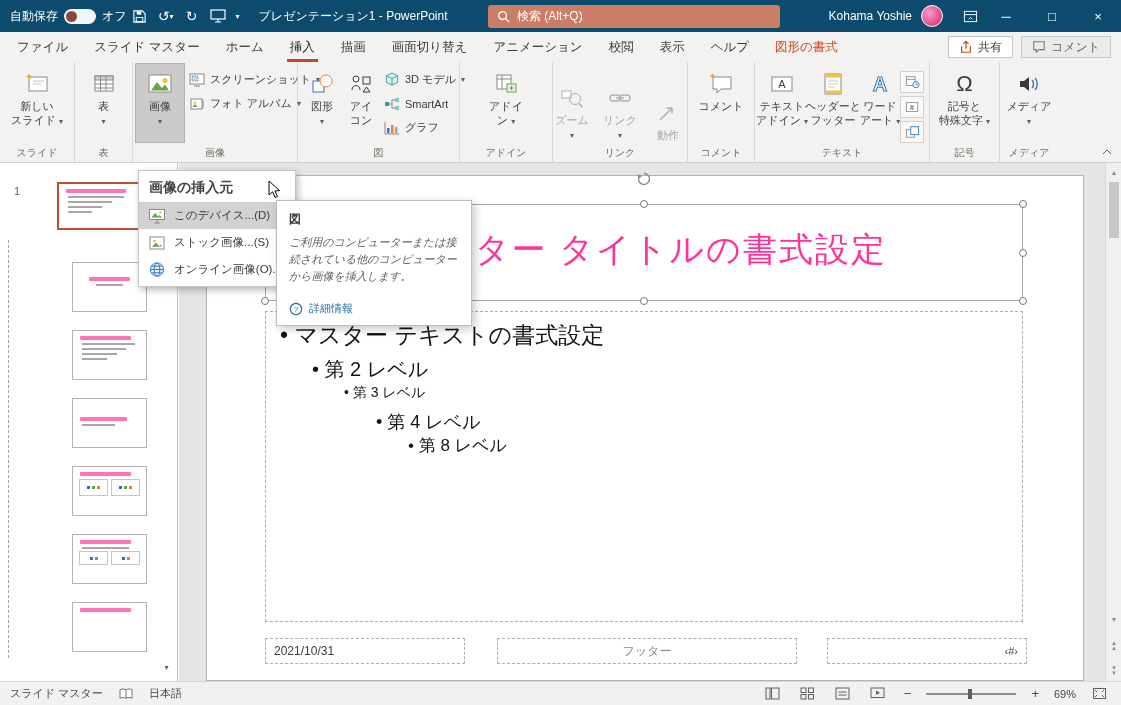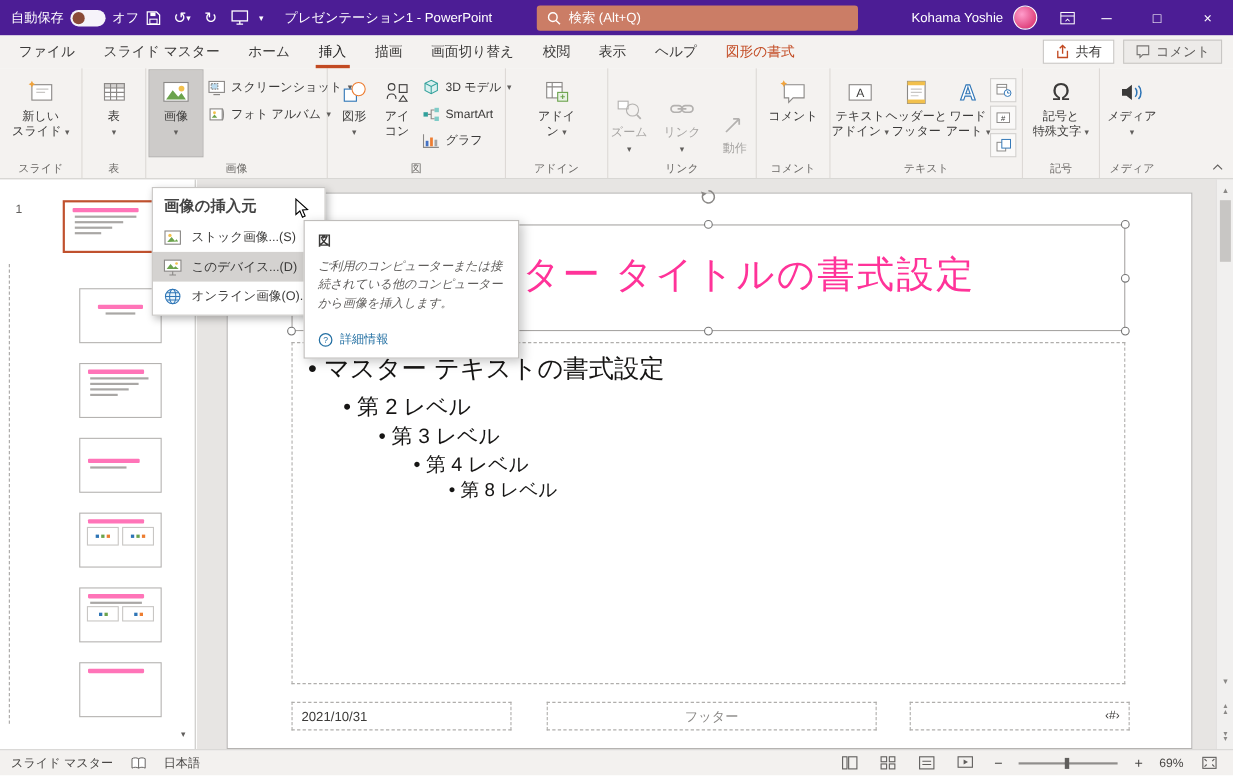--- a/index.html
+++ b/index.html
@@ -2,21 +2,21 @@
 <html><head>
 <meta charset="utf-8">
 <style>
   * { box-sizing: border-box; margin: 0; padding: 0; }
   html,body { width:1121px; height:705px; }
   body { font-family:"Liberation Sans","DejaVu Sans",sans-serif; font-size:12px; color:#3b3a39; background:#fff; overflow:hidden; position:relative; }
   button { font-family:inherit; background:transparent; border:none; cursor:default; color:inherit; }
   svg { display:block; }
 
   
-  .titlebar { position:absolute; top:0; left:0; width:1121px; height:32px; background:#4c1d95; color:#fff; display:flex; align-items:center; z-index:80; }
+  .titlebar { position:absolute; top:0; left:0; width:1121px; height:32px; background:#0c4a6e; color:#fff; display:flex; align-items:center; z-index:80; }
   .autosave { display:flex; align-items:center; gap:6px; margin-left:10px; font-size:12px; }
   .pill { width:32px; height:15px; border-radius:8px; background:rgba(255,255,255,.95); position:relative; display:inline-block; }
   .knob { position:absolute; left:2px; top:2px; width:11px; height:11px; border-radius:50%; background:#8a4a38; }
   .qatbtn { width:26px; height:32px; display:flex; align-items:center; justify-content:center; color:#fff; font-size:14px; }
   .qat-chev { font-size:8px; width:14px; }
   .doc-title { margin-left:14px; font-size:12px; color:#fff; white-space:nowrap; }
   .searchbox { position:absolute; left:488px; top:5px; width:292px; height:23px; background:#cb7d66; border-radius:3px; display:flex; align-items:center; gap:7px; padding-left:9px; color:#fff; font-size:12px; }
   .tb-right { margin-left:auto; display:flex; align-items:center; }
   .username { font-size:12px; margin-right:9px; white-space:nowrap; }
   .avatar { width:22px; height:22px; border-radius:50%; background:radial-gradient(circle at 35% 35%, #ff9ccb, #e0457f 70%); border:1px solid #fff; margin-right:14px; }
@@ -72,21 +72,21 @@
   .title-text { position:absolute; left:0; right:0; top:22px; text-align:center; font-size:34px; letter-spacing:2px; color:#ff3399; white-space:nowrap; }
   .hdl { position:absolute; width:8px; height:8px; border-radius:50%; background:#fff; border:1px solid #767676; }
   .h-tl{left:-5px;top:-5px} .h-tm{left:calc(50% - 4px);top:-5px} .h-tr{right:-5px;top:-5px}
   .h-ml{left:-5px;top:calc(50% - 4px)} .h-mr{right:-5px;top:calc(50% - 4px)}
   .h-bl{left:-5px;bottom:-5px} .h-bm{left:calc(50% - 4px);bottom:-5px} .h-br{right:-5px;bottom:-5px}
   .rot { position:absolute; left:calc(50% - 8px); top:-34px; }
   .bph { position:absolute; left:58px; top:135px; width:758px; height:311px; border:1px dashed #b0aeac; }
   .bl { position:absolute; color:#161514; white-space:nowrap; }
   .bl::before { content:"• "; }
   .bl1{left:14px;top:8px;font-size:23px} .bl2{left:46px;top:44px;font-size:20px}
-  .bl3{left:78px;top:72px;font-size:19px} .bl4{left:110px;top:98px;font-size:18px}
+  .bl3{left:78px;top:72px;font-size:14px} .bl4{left:110px;top:98px;font-size:18px}
   .bl5{left:142px;top:122px;font-size:17px}
   .fbox { position:absolute; top:462px; height:26px; border:1px dashed #b0aeac; font-size:12px; color:#3c3b39; display:flex; align-items:center; }
   .fdate{left:58px;width:200px;padding-left:8px}
   .ffoot{left:290px;width:300px;justify-content:center;color:#8a8886}
   .fnum{left:620px;width:200px;justify-content:flex-end;padding-right:8px;font-size:11px}
 
   
   .vscroll { position:absolute; right:0; top:163px; width:16px; height:518px; background:#f1f0ef; border-left:1px solid #dad8d6; z-index:15; }
   .vsbtn { position:absolute; left:0; width:16px; height:16px; display:flex; align-items:center; justify-content:center; font-size:8px; color:#8a8886; }
   .vs-up{top:1px} .vs-down{bottom:54px} .vs-prev{bottom:28px} .vs-next{bottom:3px}
@@ -168,20 +168,21 @@
   </div>
 </div>
 
 <div class="tabsrow">
   <div class="tab" style="margin-left:4px">ファイル</div>
   <div class="tab">スライド マスター</div>
   <div class="tab">ホーム</div>
   <div class="tab selected">挿入</div>
   <div class="tab">描画</div>
   <div class="tab">画面切り替え</div>
+  <div class="tab">アニメーション</div>
   <div class="tab">校閲</div>
   <div class="tab">表示</div>
   <div class="tab">ヘルプ</div>
   <div class="tab contextual">図形の書式</div>
   <div class="tabs-right">
     <button class="pillbtn share">
       <svg width="14" height="14" viewBox="0 0 16 16">
           <path d="M8 10V2M5 4.5 8 1.5l3 3" fill="none" stroke="#c24a22" stroke-width="1.4"></path>
           <path d="M3 7v7h10V7" fill="none" stroke="#c24a22" stroke-width="1.4"></path>
         </svg>
@@ -630,36 +631,36 @@
   <button class="sb-ic">
     <svg width="15" height="13" viewBox="0 0 15 13">
         <rect x="1.5" y="1.5" width="12" height="10" fill="none" stroke="#605e5c"></rect>
         <path d="M5 5 3 3M10 5l2-2M5 8l-2 2M10 8l2 2" stroke="#605e5c"></path>
       </svg>
   </button>
 </div>
 
 <div class="menu">
   <div class="menu-header">画像の挿入元</div>
-  <div class="menu-item">
-    <svg width="18" height="16" viewBox="0 0 18 16">
-        <rect x="2" y="2" width="14" height="12" fill="#fff" stroke="#8a8886"></rect>
-        <circle cx="6.5" cy="6" r="1.5" fill="#f2c04c"></circle>
-        <path d="M4 12 8 7.5l3 3.5 1.5-1.5 1.5 2z" fill="#6ba34c"></path>
-      </svg>
-    <span>ストック画像...(S)</span>
-  </div>
   <div class="menu-item hover">
     <svg width="18" height="16" viewBox="0 0 18 16">
         <rect x="1.5" y="1.5" width="15" height="10" fill="#fff" stroke="#8a8886"></rect>
         <path d="M3.5 9.5 7 5l3 3.5 1.5-1.5 3 2.5z" fill="#6ba34c"></path>
         <circle cx="12.5" cy="4.5" r="1.2" fill="#f2c04c"></circle>
         <path d="M6 15h6M9 11.5V15" stroke="#8a8886"></path>
       </svg>
     <span>このデバイス...(D)</span>
+  </div>
+  <div class="menu-item">
+    <svg width="18" height="16" viewBox="0 0 18 16">
+        <rect x="2" y="2" width="14" height="12" fill="#fff" stroke="#8a8886"></rect>
+        <circle cx="6.5" cy="6" r="1.5" fill="#f2c04c"></circle>
+        <path d="M4 12 8 7.5l3 3.5 1.5-1.5 1.5 2z" fill="#6ba34c"></path>
+      </svg>
+    <span>ストック画像...(S)</span>
   </div>
   <div class="menu-item">
     <svg width="18" height="17" viewBox="0 0 18 18">
         <circle cx="9" cy="9" r="7" fill="#e8f4fb" stroke="#2e75b6"></circle>
         <ellipse cx="9" cy="9" rx="3" ry="7" fill="none" stroke="#2e75b6"></ellipse>
         <path d="M2 9h14M3.2 5.5h11.6M3.2 12.5h11.6" stroke="#2e75b6" fill="none"></path>
       </svg>
     <span>オンライン画像(O)...</span>
   </div>
 </div>

